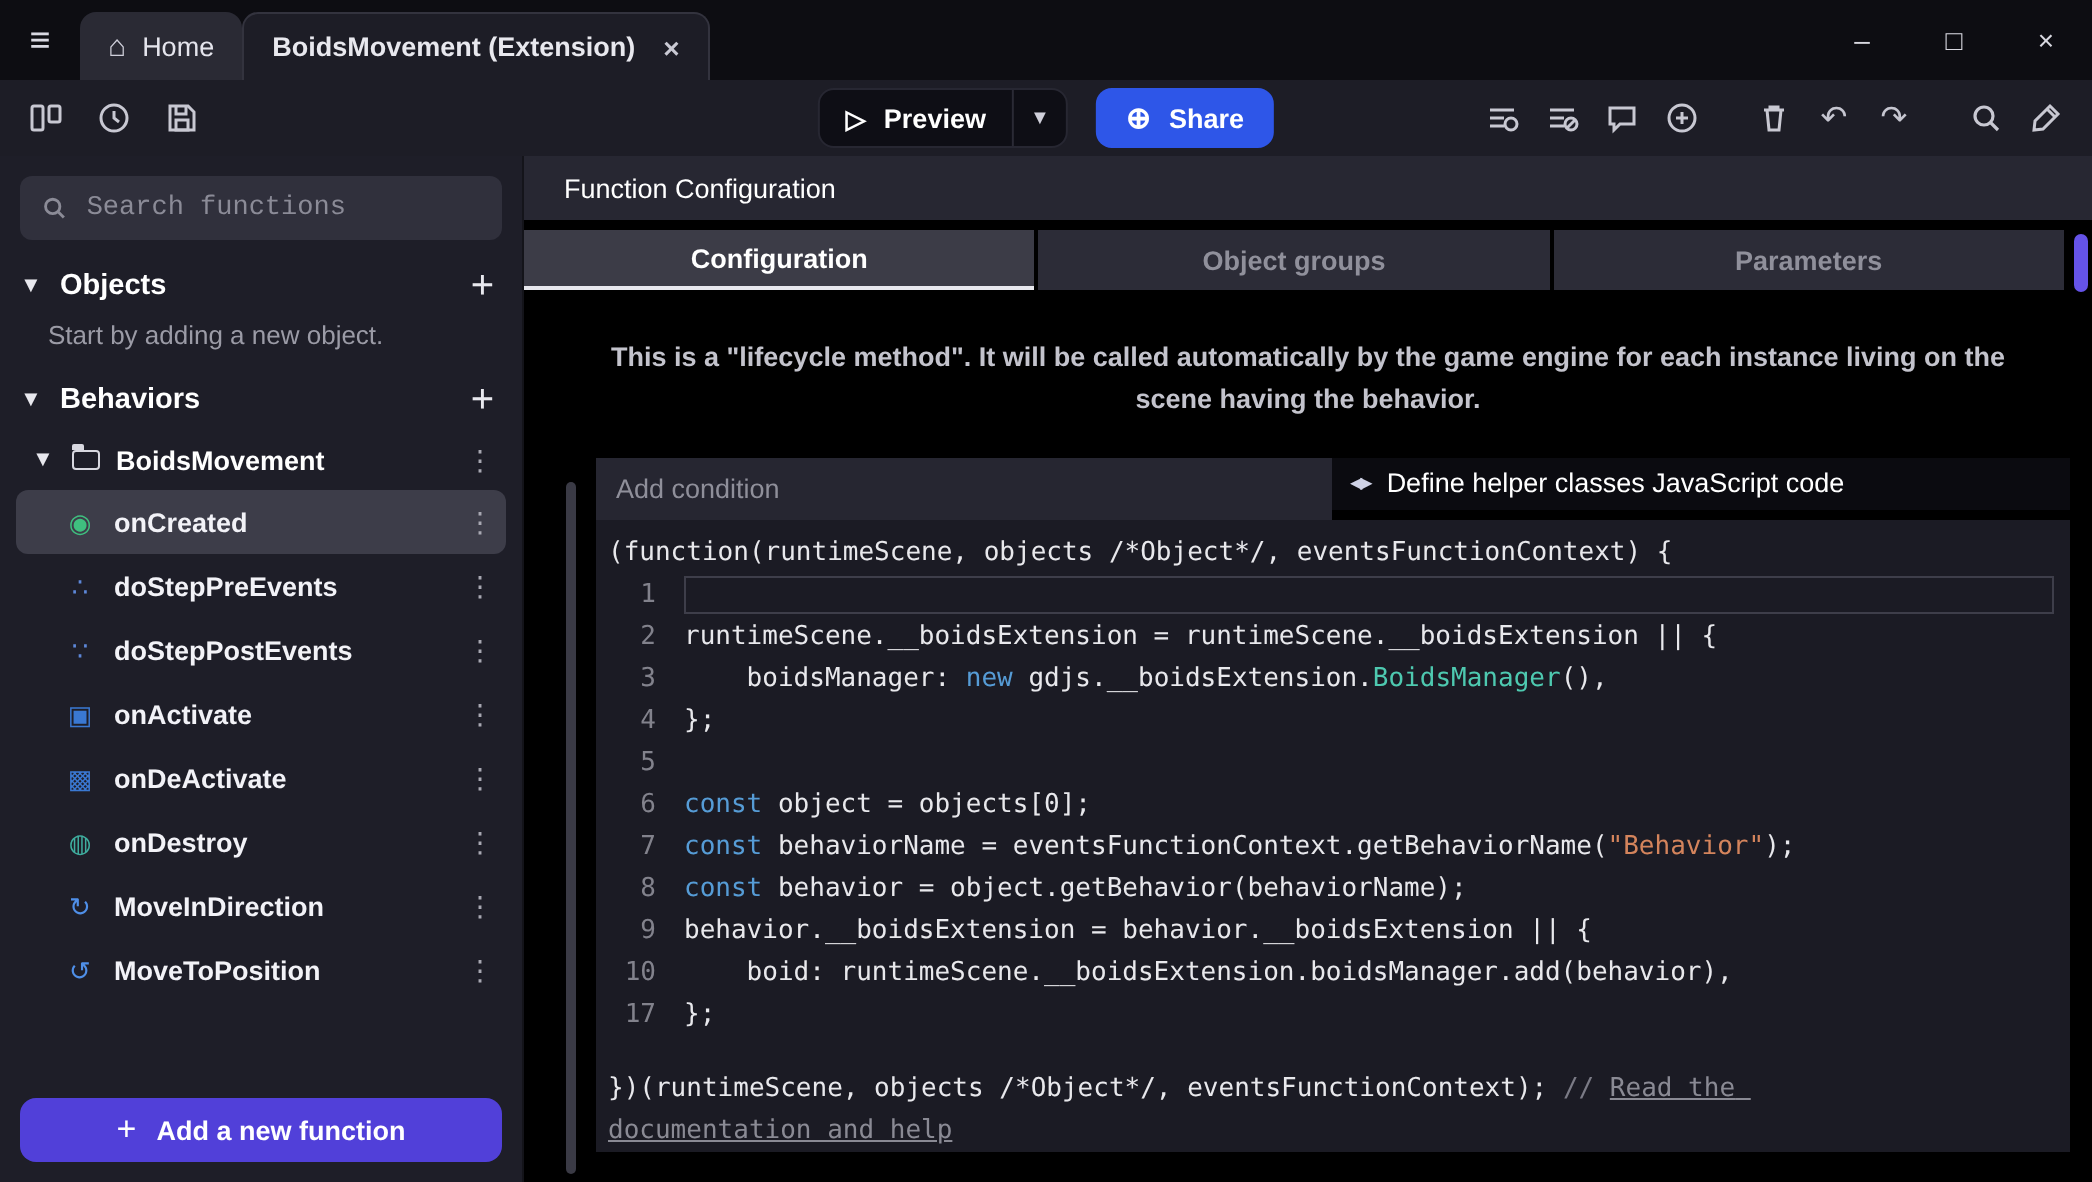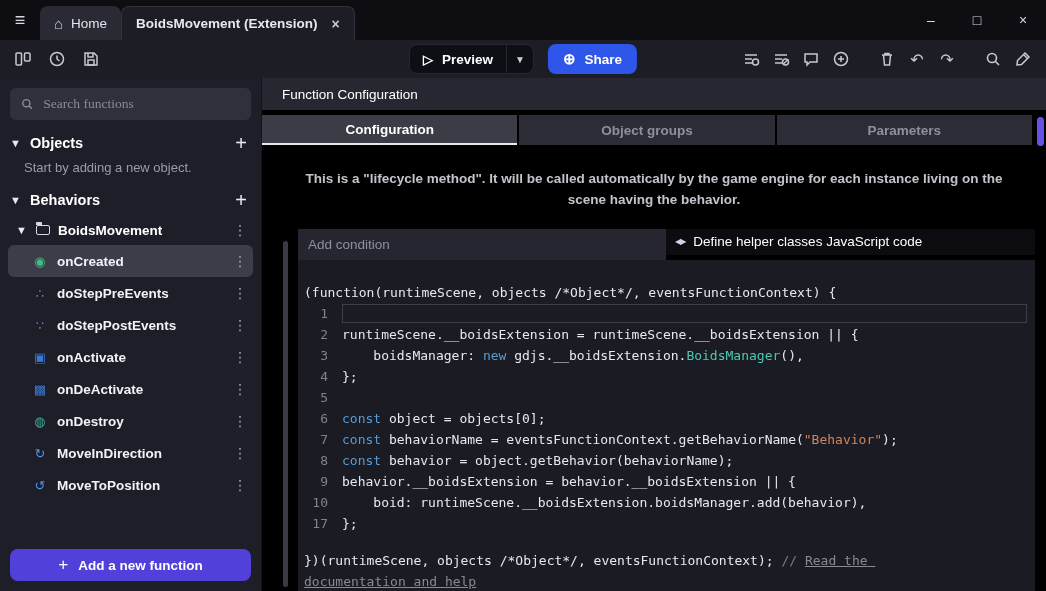--- a/index.html
+++ b/index.html
@@ -34,21 +34,21 @@
   .share-btn { display:flex; height:30px; background:#2e56e8; border-radius:8px; align-items:center; padding:0 15px; gap:9px; font-weight:700; font-size:13.5px; color:#fff; cursor:pointer; }
   .share-glyph { font-size:15px; }
   .tb-right { margin-left:auto; display:flex; align-items:center; }
   .gap-l { margin-left:16px; }
   
   .body { flex:1; display:flex; overflow:hidden; background:#23232d; }
   
   .sidebar { width:262px; flex:none; background:#1e1e28; display:flex; flex-direction:column; border-right:1px solid #14141a; }
   .sb-header { height:32px; flex:none; display:flex; align-items:center; padding:0 12px; font-size:13.5px; color:#fff; background:#272732; }
   .search-wrap { margin:10px 10px 8px; height:32px; background:#30303c; border-radius:6px; display:flex; align-items:center; padding:0 10px; gap:9px; flex:none; }
-  .search-wrap input { background:transparent; border:none; outline:none; color:#e6e6ee; font-size:13.5px; font-family:Liberation Serif, serif; width:100%; }
+  .search-wrap input { background:transparent; border:none; outline:none; color:#e6e6ee; font-size:13.5px; font-family:Liberation Mono, monospace; width:100%; }
   .search-wrap input::placeholder { color:#8b8b97; }
   .section-row { height:30px; flex:none; display:flex; align-items:center; padding:0 14px 0 10px; gap:8px; cursor:pointer; }
   .chev { font-size:11px; color:#e8e8ee; width:12px; }
   .section-label { font-weight:700; font-size:14.5px; color:#fff; }
   .plus-btn { margin-left:auto; font-size:20px; font-weight:400; color:#e8e8ee; cursor:pointer; line-height:1; }
   .hint { padding:2px 12px 10px 24px; color:#9b9ba6; font-size:13px; flex:none; }
   .tree { flex:1; overflow:hidden; padding:0 8px; }
   .folder-row { height:30px; display:flex; align-items:center; gap:8px; padding-left:8px; cursor:pointer; }
   .folder-glyph { width:14px; height:10px; border:1.5px solid #d8d8e0; border-radius:2px; position:relative; flex:none; }
   .folder-glyph::before { content:""; position:absolute; top:-4px; left:-1px; width:6px; height:3px; background:#d8d8e0; border-radius:1px 1px 0 0; }
@@ -73,21 +73,21 @@
   .events { flex:1; position:relative; padding-left:36px; overflow:hidden; }
   .ev-scroll { position:absolute; left:21px; top:12px; bottom:4px; width:5px; background:#3a3a45; border-radius:3px; cursor:grab; }
   .sheet { margin-right:11px; }
   .ev-top { display:flex; }
   .cond-cell { width:368px; flex:none; background:#262631; padding:8px 10px; font-size:13.5px; color:#8f8f9a; font-weight:400; cursor:pointer; }
   .right-col { flex:1; display:flex; flex-direction:column; }
   .js-head { height:26px; background:#0b0b10; display:flex; align-items:center; gap:8px; padding:0 9px; font-size:13.5px; color:#fff; cursor:pointer; }
   .js-head-icon { font-size:8px; color:#cfd2e6; letter-spacing:-1px; }
   .add-action { height:24px; background:#262631; display:flex; align-items:center; padding:0 10px; font-size:13.5px; color:#8f8f9a; font-weight:700; cursor:pointer; }
   .code { background:#1b1b24; padding:6px 6px 0 4px; font-family:"DejaVu Sans Mono", monospace; font-size:13px; line-height:21px; color:#e8e8ec; }
-  .code-head { white-space:pre; padding-left:2px;margin-top:16px; }
+  .code-head { white-space:pre; padding-left:2px; }
   .code-line { display:flex; }
   .ln { width:40px; flex:none; text-align:right; padding-right:14px; color:#82828c; }
   .lc { white-space:pre; flex:1; }
   .code-line.active .lc { border:1px solid #3e3e4a; height:19px; margin-top:1px; margin-right:2px; }
   .code-foot { margin-top:16px; padding-left:2px; white-space:pre-wrap; max-width:640px; }
   .tk-plain { color:#e8e8ec; }
   .tk-kw { color:#569cd6; }
   .tk-type { color:#4ec9b0; }
   .tk-str { color:#d4845c; }
   .tk-comment { color:#7b7b86; }

